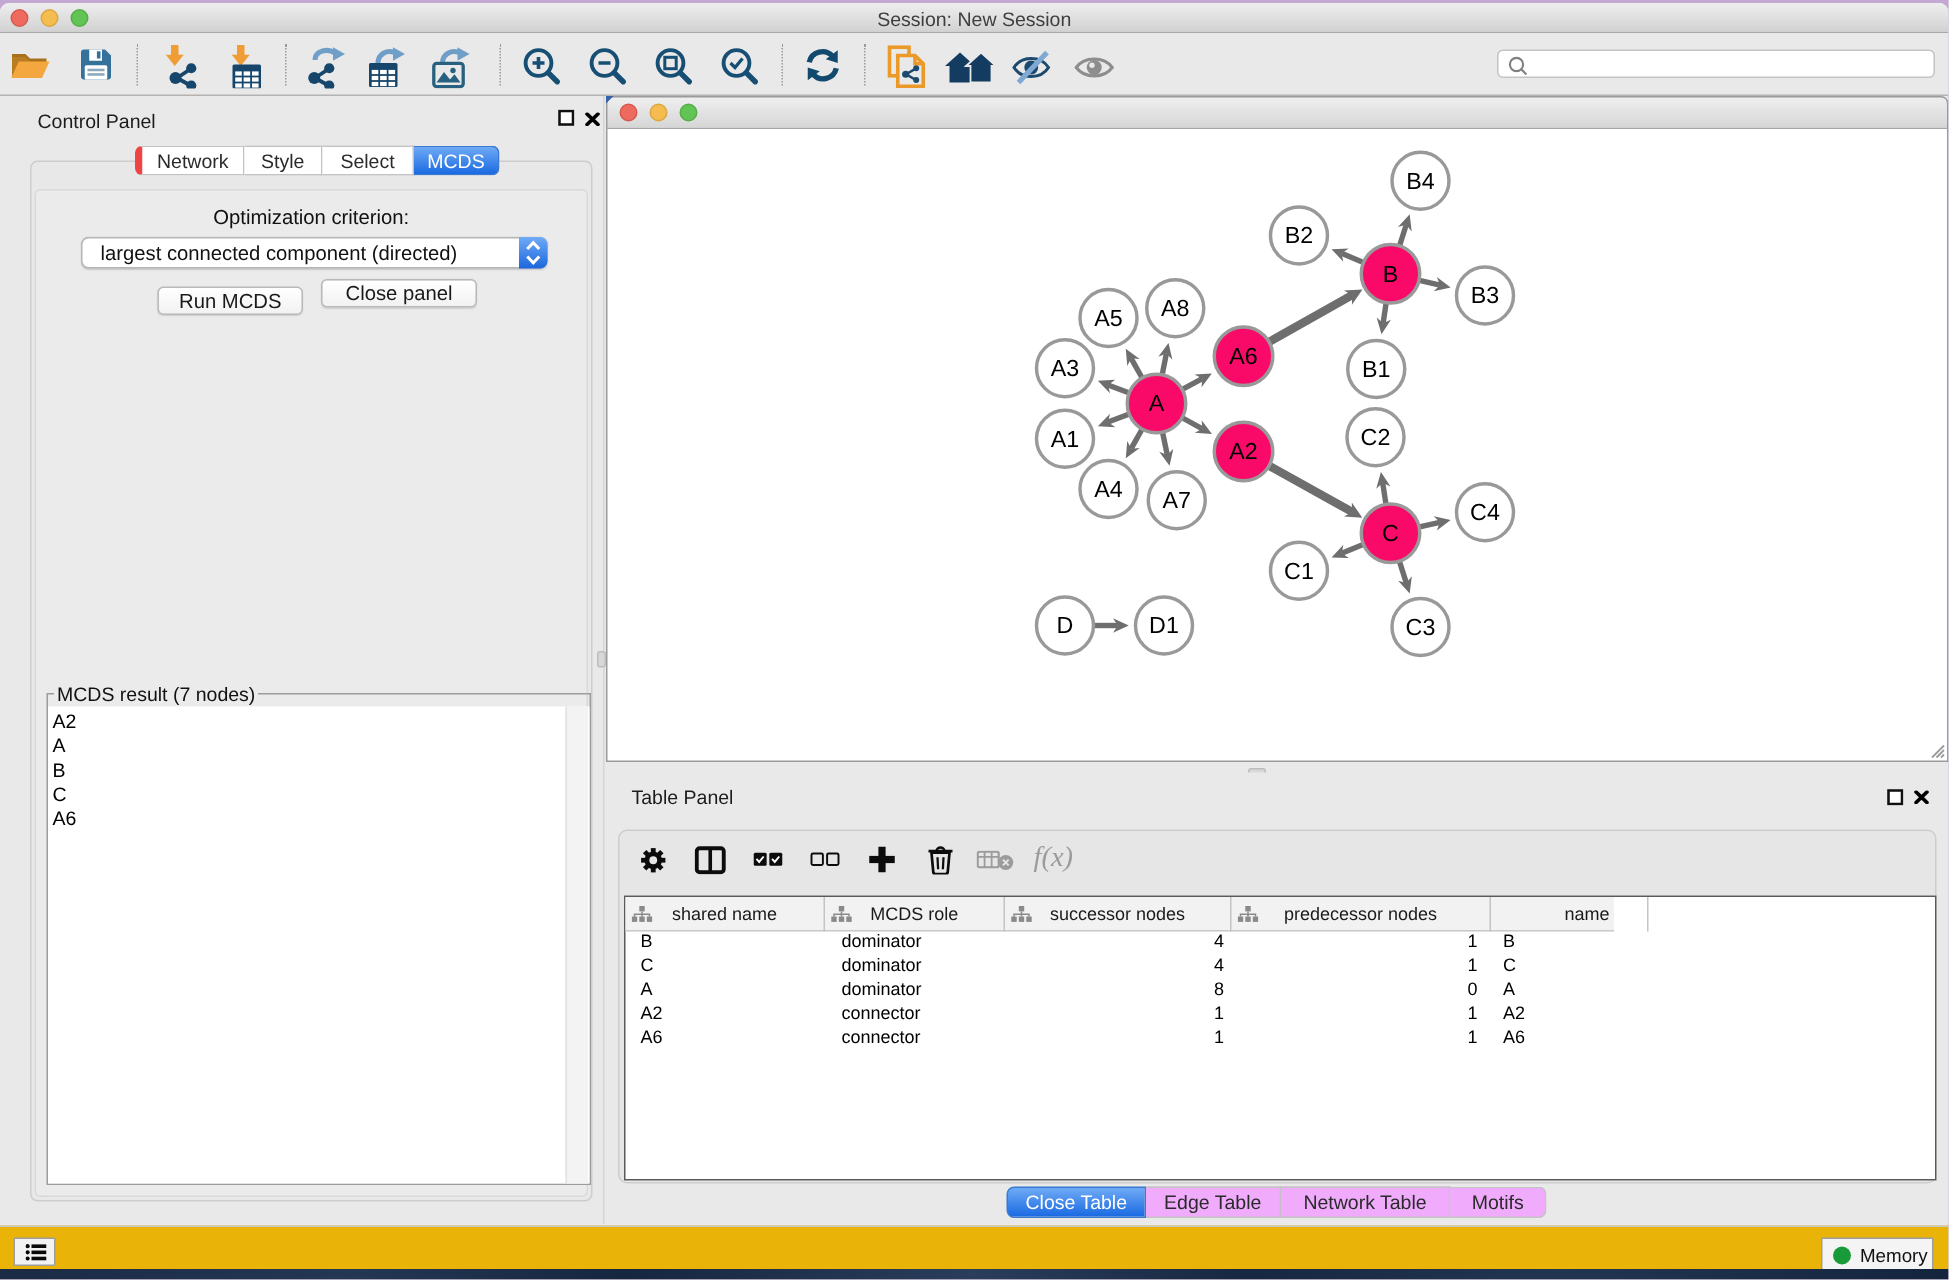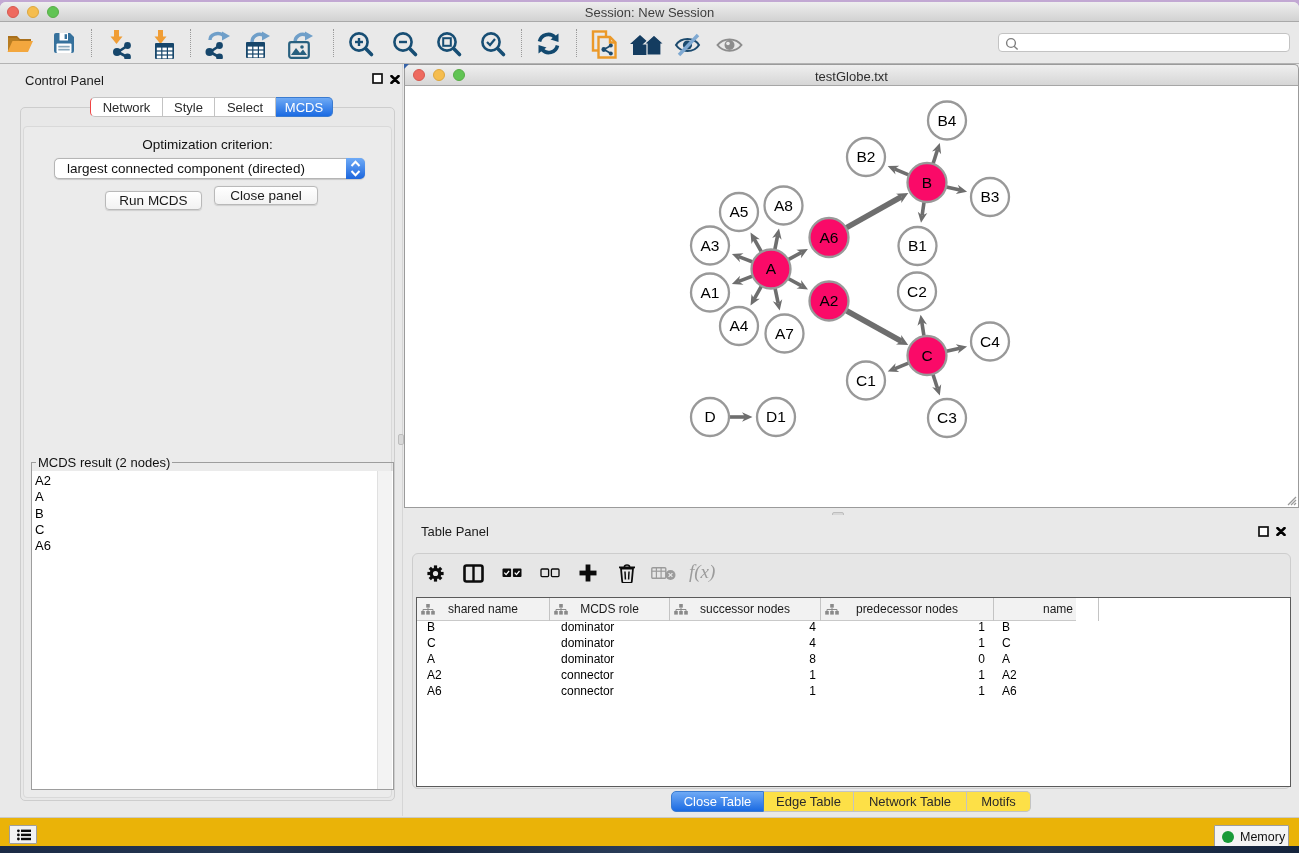--- a/index.html
+++ b/index.html
@@ -17,21 +17,21 @@
   #toolbar { position:absolute; left:0; top:20px; width:1299px; height:42px; background:#e9e9e9; border-bottom:1px solid #b3b3b3; }
   .sep { position:absolute; top:7px; height:28px; width:0; border-left:1px dotted #9a9a9a; }
   .ticon { position:absolute; }
   #searchbox { position:absolute; left:998px; top:11px; width:292px; height:19px; background:#fff; border:1px solid #c3c3c3; border-radius:4px; }
   
   #cpanel { position:absolute; left:0; top:62px; width:391px; height:752px; background:#e9e9e9; border-right:1px solid #d6d6d6;margin-left:12px; }
   .ptitle { font-size:13px; color:#1c1c1c; }
   .wbtn { position:absolute; }
   #cptabs { position:absolute; left:78px; top:33px; height:20px; display:flex; z-index:5; }
   .tab { height:20px; border:1px solid #c3c3c3; border-left:none; background:#fff; font-size:13px; color:#2a2a2a; text-align:center; line-height:19px; }
-  .tab.first { border-left:1px solid #ef4444; border-radius:5px 0 0 5px; }
+  .tab.first { border-left:5px solid #ef4444; border-radius:5px 0 0 5px; }
   .tab.last { border-radius:0 5px 5px 0; }
   .tab.sel { background:linear-gradient(#6faaf5,#1a6ae2); color:#fff; border-color:#3a7bd0; }
   #cpbody { position:absolute; left:8px; top:43px; width:375px; height:694px; background:#e8e8e8; border:1px solid #cdcdcd; border-radius:5px; }
   #cpinner { position:absolute; left:2px; top:18px; width:369px; height:672px; background:#ebebeb; border:1px solid #d9d9d9; border-radius:4px; }
   #optlabel { position:absolute; left:0; top:29px; width:100%; text-align:center; font-size:13.5px; color:#111; }
   #dropdown { position:absolute; left:33px; top:50px; width:311px; height:21px; background:#fff; border:1px solid #b5b5b5; border-radius:5px; box-shadow:0 0.5px 1px rgba(0,0,0,.15); }
   #dropdown .dtext { position:absolute; left:12px; top:2px; font-size:13.5px; color:#111; }
   #dstep { position:absolute; right:-1px; top:-1px; width:19px; height:21px; border-radius:0 5px 5px 0; background:linear-gradient(#6fabf7,#1c66dd); }
   .btn { position:absolute; height:19px; background:linear-gradient(#ffffff,#f2f2f2); border:1px solid #b9b9b9; border-radius:4px; font-size:13.5px; color:#1a1a1a; text-align:center; line-height:17px; box-shadow:0 0.5px 1px rgba(0,0,0,.12); }
   #fieldset { position:absolute; left:10px; top:347px; width:363px; height:336px; }
@@ -59,21 +59,21 @@
   
   #tpanel { position:absolute; left:404px; top:513px; width:895px; height:300px; background:#e9e9e9; }
   #tpbody { position:absolute; left:8px; top:38px; width:879px; height:236px; background:#e6e6e6; border:1px solid #cdcdcd; border-radius:6px; }
   #ttable { position:absolute; left:3px; top:43px; width:875px; height:190px; background:#fff; border:1px solid #5a5a5a; }
   #thead { position:absolute; left:0; top:0; width:659px; height:23px; background:#f2f2f2; border-bottom:1px solid #c9c9c9; }
   .hcol { position:absolute; top:0; height:23px; border-right:1px solid #c4c4c4; }
   .hlabel { position:absolute; top:4px; width:100%; text-align:center; font-size:12px; color:#1a1a1a; }
   .cell { position:absolute; font-size:12px; color:#000; }
   
   #btabs { position:absolute; left:267px; top:276px; height:21px; display:flex; }
-  .btab { height:21px; border:1px solid #c3c3c3; border-left:none; background:#fde047; font-size:13px; color:#2a2a2a; text-align:center; line-height:20px; }
+  .btab { height:21px; border:1px solid #c3c3c3; border-left:none; background:#f0abfc; font-size:13px; color:#2a2a2a; text-align:center; line-height:20px; }
   .btab.first { border-left:1px solid #c3c3c3; border-radius:5px 0 0 5px; }
   .btab.last { border-radius:0 5px 5px 0; }
   .btab.sel { background:linear-gradient(#6faaf5,#1a6ae2); color:#fff; border-color:#3a7bd0; }
   
   #statusbar { position:absolute; left:0; top:815px; width:1299px; height:29px; background:#eab308; border-top:1px solid #c9c9c9; }
   #memory { position:absolute; left:1214px; top:7px; width:75px; height:22px; background:#f4f4f4; border:1px solid #9e9e9e; border-radius:1px; font-size:12.5px; color:#111; }
   #memory .dot { position:absolute; left:7px; top:5px; width:12px; height:12px; border-radius:50%; background:#189a38; border:none; }
   #memory .mtext { position:absolute; left:25px; top:4px; }
   #listbtn { position:absolute; left:9px; top:7px; width:28px; height:19px; background:#f2f2f2; border:1px solid #9e9e9e; border-radius:1px; }
   #deskstrip { position:absolute; left:0; top:844px; width:1299px; height:7px;
@@ -268,35 +268,34 @@
           <svg style="position:absolute;left:3px;top:2px" width="13" height="17" viewBox="0 0 13 17">
             <path d="M2.5,6 L6.5,1.8 L10.5,6" fill="none" stroke="#fff" stroke-width="2"></path>
             <path d="M2.5,11 L6.5,15.2 L10.5,11" fill="none" stroke="#fff" stroke-width="2"></path>
           </svg>
         </div>
       </div>
       <div class="btn" style="left:84px;top:83px;width:97px">Run MCDS</div>
       <div class="btn" style="left:193px;top:78px;width:104px">Close panel</div>
       <div id="fieldset">
         <div id="fs-border"></div>
-        <div id="fs-legend">MCDS result (2 nodes)</div>
+        <div id="fs-legend">MCDS result (7 nodes)</div>
         <div id="fs-list">
           <div id="fs-scroll"></div>
           <div id="fs-items">A2<br>A<br>B<br>C<br>A6</div>
         </div>
       </div>
     </div>
   </div>
   <div class="handle" style="left:398px;top:432px;width:6px;height:11px"></div>
   <div id="netframe">
     <div id="nettitle">
       <div class="tl t1"></div>
         <div class="tl t2"></div>
         <div class="tl t3"></div>
-      <div id="nettext">testGlobe.txt</div>
     </div>
     <div id="netcanvas">
       <svg width="893" height="420" viewBox="0 0 893 420" font-family="Liberation Sans, sans-serif">
 <line x1="349.7" y1="189.3" x2="333.7" y2="195.4" stroke="#6e6e6e" stroke-width="3.6"></line>
 <polygon points="326.9,198.1 335.0,189.8 333.7,195.4 338.5,198.8" fill="#6e6e6e"></polygon>
 <line x1="349.7" y1="176.7" x2="333.7" y2="170.6" stroke="#6e6e6e" stroke-width="3.6"></line>
 <polygon points="326.9,167.9 338.5,167.2 333.7,170.6 335.0,176.2" fill="#6e6e6e"></polygon>
 <line x1="357.4" y1="198.3" x2="349.1" y2="213.1" stroke="#6e6e6e" stroke-width="3.6"></line>
 <polygon points="345.5,219.5 346.5,208.0 349.1,213.1 354.8,212.7" fill="#6e6e6e"></polygon>
 <line x1="357.4" y1="167.7" x2="349.1" y2="152.9" stroke="#6e6e6e" stroke-width="3.6"></line>

